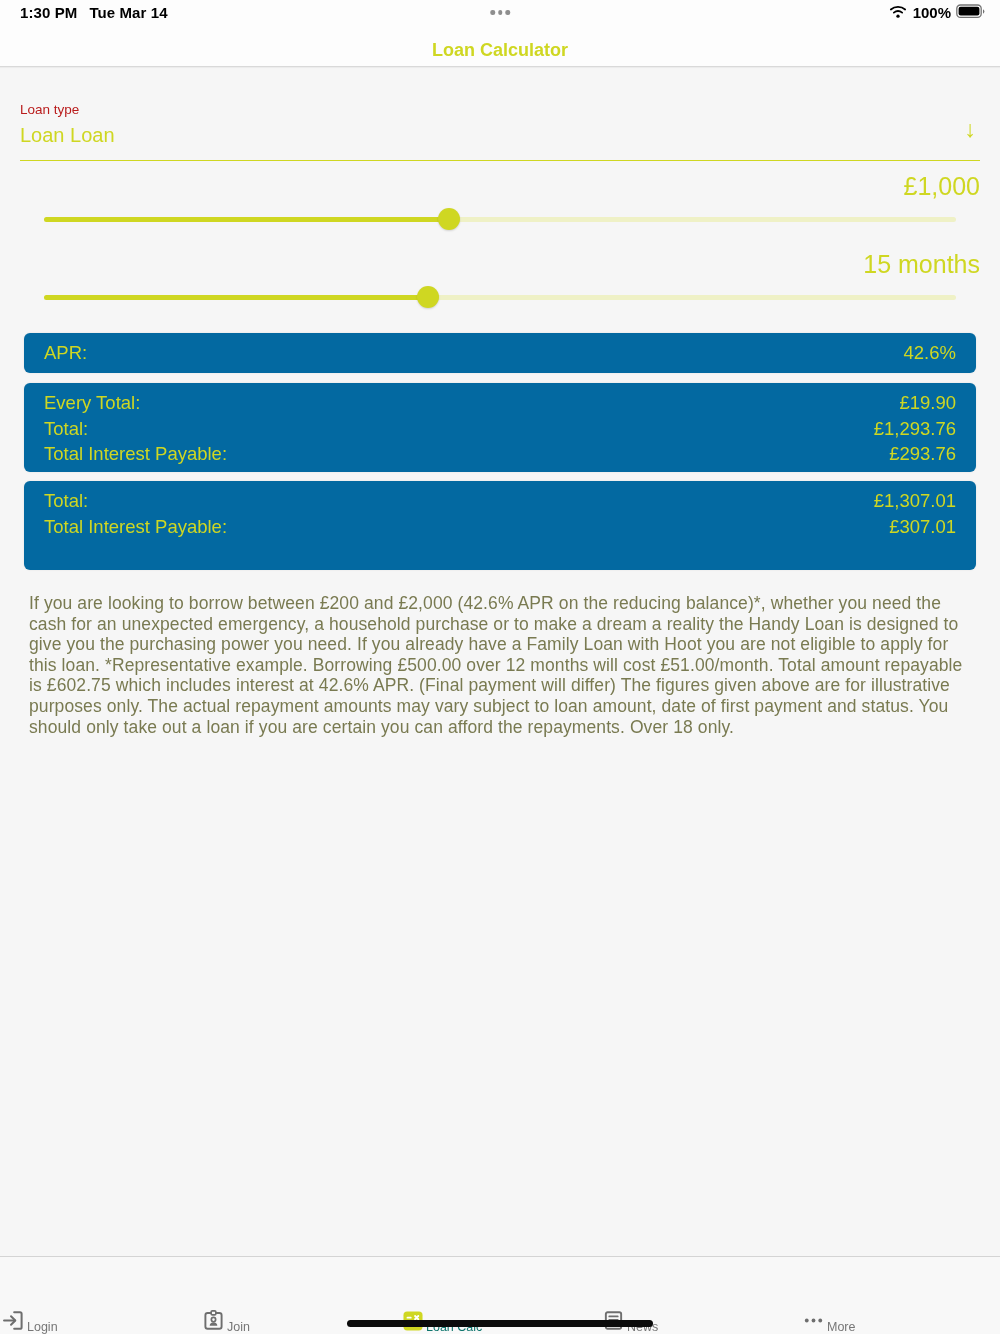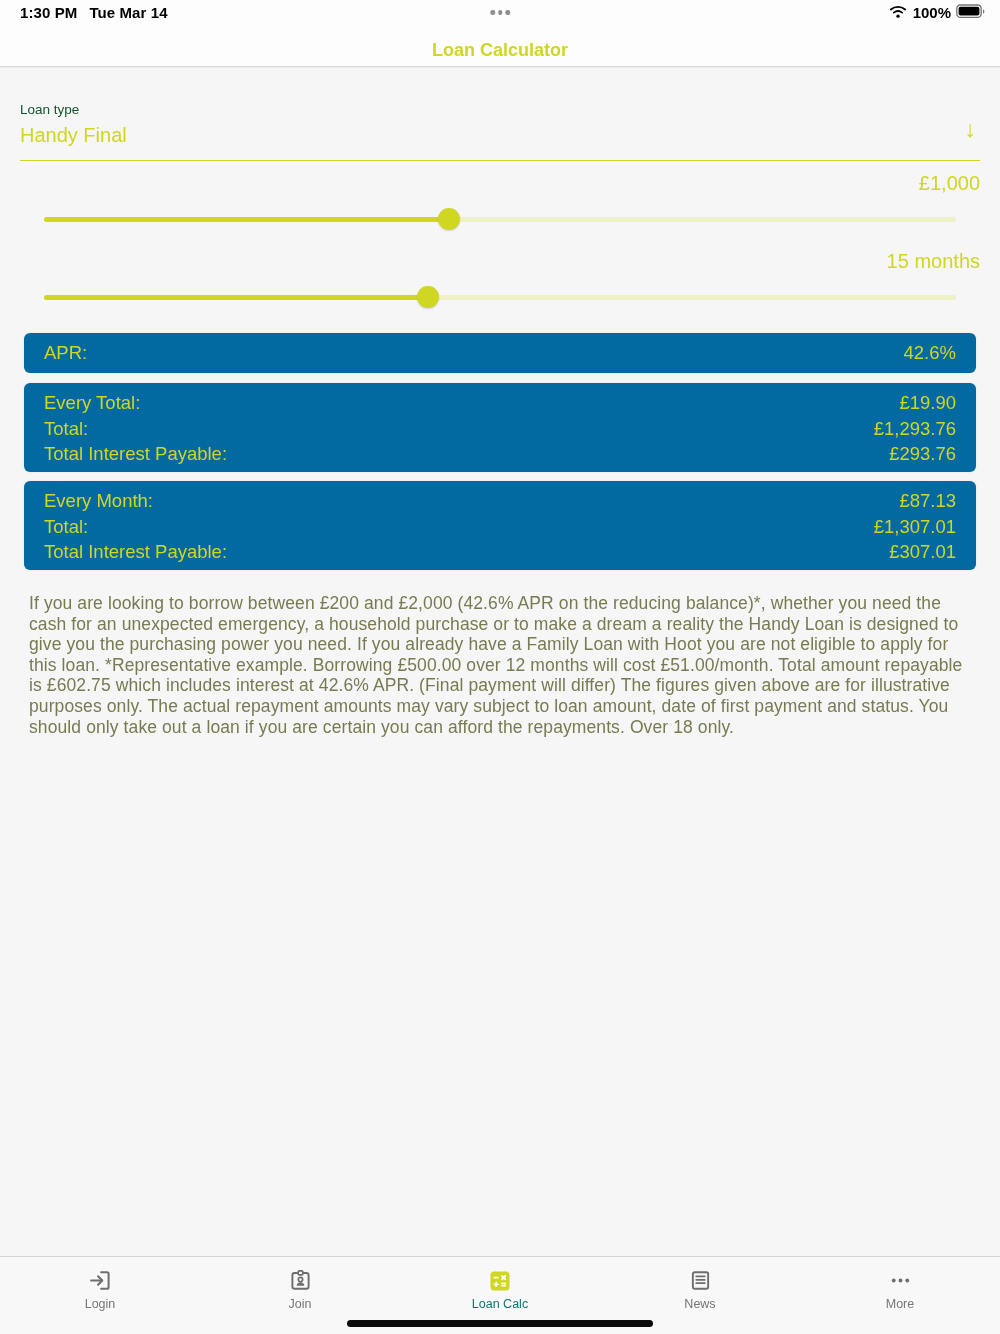--- a/index.html
+++ b/index.html
@@ -37,30 +37,30 @@
     font-size: 15px; font-weight: 600; color: #000;
   }
   .app-title {
     position: absolute; top: 40px; left: 0; right: 0;
     text-align: center;
     font-size: 18px; font-weight: 700;
   }
 
   
   .loan-type { position: absolute; top: 102px; left: 20px; right: 20px; }
-  .loan-type .field-label { font-size: 13.5px; color: #14532d; }
+  .loan-type .field-label { font-size: 13.5px; color: #b91c1c; }
   .loan-type .field-value { font-size: 20px; margin-top: 7px; }
   .loan-type .underline { margin-top: 13px; height: 1px; }
   .dropdown-arrow {
     position: absolute; right: 4px; top: 16px;
     font-size: 23px; font-weight: 600; line-height: 1;
   }
 
   
-  .slider-value { position: absolute; right: 20px; font-size: 20px; text-align: left; }
+  .slider-value { position: absolute; right: 20px; font-size: 25px; text-align: left; }
   .slider { position: absolute; left: 44px; right: 44px; height: 22px; }
   .slider .track {
     position: absolute; top: 8.5px; left: 0; right: 0; height: 5px;
     border-radius: 2.5px;
   }
   .slider .track-fill {
     position: absolute; top: 8.5px; left: 0; height: 5px;
     border-radius: 2.5px;
   }
   .slider .thumb {
@@ -95,22 +95,22 @@
   }
 
   
   .tab-bar {
     position: absolute; left: 0; right: 0; bottom: 0; height: 78px;
     background: #f8f8f8;
     border-top: 1px solid #d4d4d4;
     display: flex;
   }
   .tab {
-    flex: 1; display: flex; flex-direction: column;
-    align-items: center; padding-top: 10px;
+    flex: 1; display: flex; flex-direction: row;
+    align-items: flex-end; padding-top: 10px;
     cursor: pointer;
   }
   .tab .tab-icon { height: 27px; display: flex; align-items: center; justify-content: center; }
   .tab .tab-label { margin-top: 3px; font-size: 12.5px; color: #767676; }
   .home-indicator {
     position: absolute; bottom: 7px; left: 50%; transform: translateX(-50%);
     width: 306px; height: 7px; border-radius: 4px; background: #0b0b0b;
     z-index: 6;
   }
 </style>
@@ -149,21 +149,21 @@
           <rect x="2.6" y="2.8" width="20.8" height="8.8" rx="2" fill="#000"></rect>
           <path d="M27 5.2 a2.6 2.6 0 0 1 0 4.6 Z" fill="rgba(0,0,0,0.55)"></path>
         </svg>
       </span>
     </div>
     <div class="app-title accent">Loan Calculator</div>
   </div>
 
   <div class="loan-type">
     <div class="field-label">Loan type</div>
-    <div class="field-value accent">Handy Final</div>
+    <div class="field-value accent">Loan Loan</div>
     <div class="dropdown-arrow accent">↓</div>
     <div class="underline accent-bg"></div>
   </div>
 
   <div class="slider-value accent" style="top:172px;">£1,000</div>
   <div class="slider" style="top:208px;">
     <div class="track pale-bg"></div>
     <div class="track-fill accent-bg" style="width: 44.4%;"></div>
     <div class="thumb accent-bg" style="left: 44.4%;"></div>
   </div>
@@ -191,24 +191,20 @@
       <span>Total:</span>
       <span>£1,293.76</span>
     </div>
     <div class="row">
       <span>Total Interest Payable:</span>
       <span>£293.76</span>
     </div>
   </div>
 
   <div class="card accent" style="top:481px; height:89px;">
-    <div class="row">
-      <span>Every Month:</span>
-      <span>£87.13</span>
-    </div>
     <div class="row">
       <span>Total:</span>
       <span>£1,307.01</span>
     </div>
     <div class="row">
       <span>Total Interest Payable:</span>
       <span>£307.01</span>
     </div>
   </div>
 

